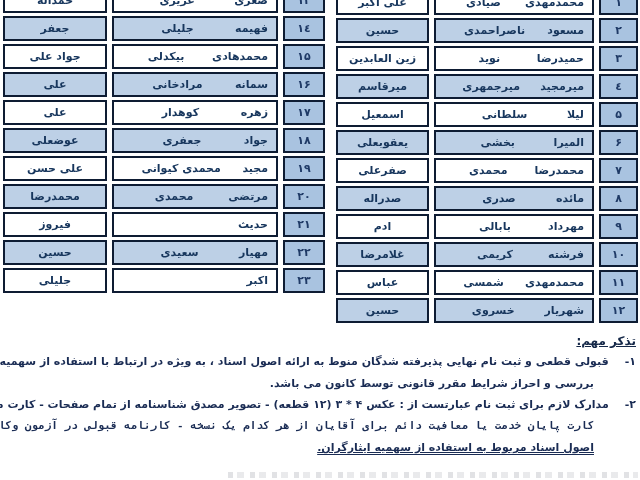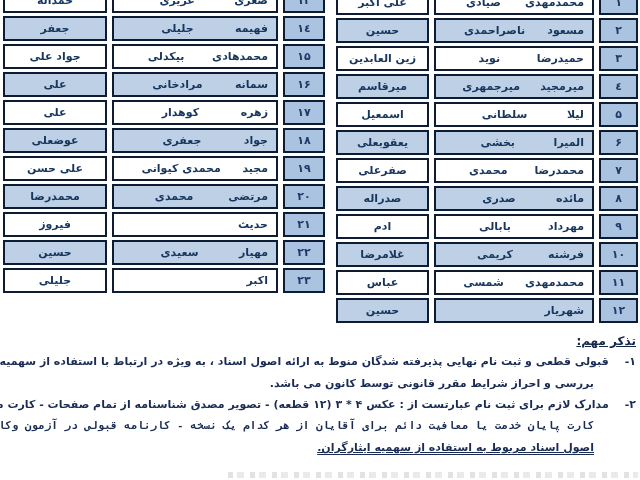--- a/index.html
+++ b/index.html
@@ -186,20 +186,21 @@
         <div class="cell name">
           <span class="fn">محمدمهدی</span>
           <span class="ln">شمسی</span>
         </div>
         <div class="cell father">عباس</div>
       </div>
       <div class="trow blue">
         <div class="cell num">۱۲</div>
         <div class="cell name">
           <span class="fn">شهریار</span>
+          <span class="ln">خسروی</span>
         </div>
         <div class="cell father">حسین</div>
       </div>
     </div>
   <div id="table-left" class="names-table table-left">
       <div class="trow">
         <div class="cell num">۱۳</div>
         <div class="cell name">
           <span class="fn">صغری</span>
           <span class="ln">عزیزی</span>

